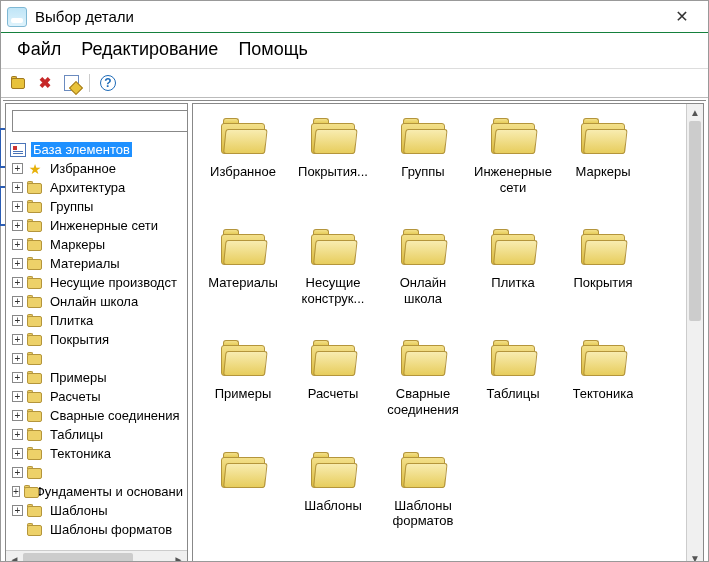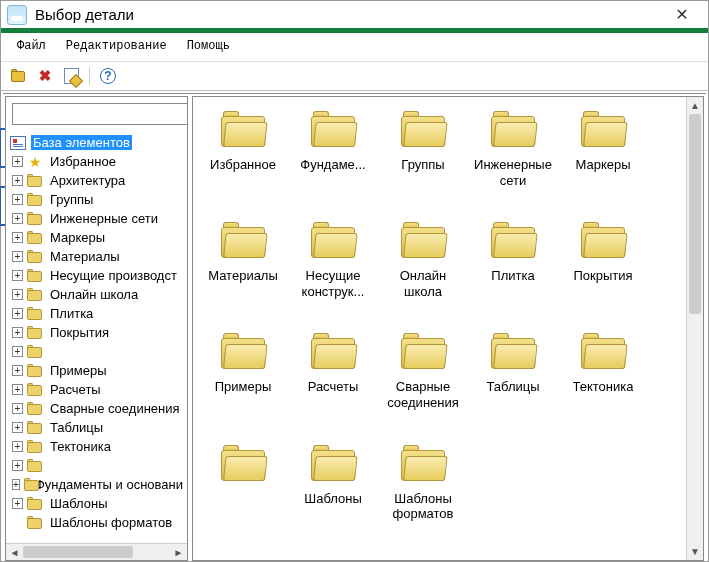--- a/index.html
+++ b/index.html
@@ -12,21 +12,21 @@
     width: 709px;
     height: 562px;
     overflow: hidden;
     border: 1px solid #999;
   }
   .titlebar {
     display: flex;
     align-items: center;
     height: 32px;
     padding: 0 6px;
-    border-bottom: 5px solid #15803d;
+    border-bottom: 1px solid #15803d;
   }
   .titlebar .app-icon {
     width: 20px; height: 20px;
     margin-right: 8px;
     border-radius: 3px;
     background: linear-gradient(#bfe5f7,#dff3fc);
     border: 1px solid #7fb8d4;
     position: relative;
   }
   .titlebar .app-icon::after{
@@ -34,21 +34,21 @@
     background:#fff; border-radius:2px;
   }
   .titlebar .title { font-size: 15px; flex:1; }
   .titlebar .close {
     width: 40px; text-align:center; font-size:16px; color:#333;
     cursor:pointer;
   }
   .menubar {
     display:flex; gap:4px; padding:4px 8px 6px; border-bottom:1px solid #ddd;
   }
-  .menubar .menu-item { padding:2px 8px; cursor:default; font-size:12px;font-family:Liberation Mono, monospace;}
+  .menubar .menu-item { padding:2px 8px; cursor:default; font-size:18px;}
   .toolbar {
     display:flex; align-items:center; gap:6px;
     padding:4px 8px; border-bottom:1px solid #bbb;
   }
   .tb-btn { width:20px; height:20px; display:flex; align-items:center; justify-content:center; cursor:pointer;}
   .tb-sep { width:1px; height:18px; background:#ccc; margin:0 2px;}
   .icon-openfolder { width:16px; height:14px; position:relative; }
   .icon-openfolder .back{position:absolute;left:0;top:2px;width:14px;height:11px;background:#e8c23a;border:1px solid #a07820;border-radius:2px;}
   .icon-openfolder .tab{position:absolute;left:0;top:0;width:6px;height:4px;background:#e8c23a;border:1px solid #a07820;border-bottom:none;border-radius:2px 2px 0 0;}
   .icon-delete{color:#c62828;font-weight:bold;font-size:15px;}
@@ -342,21 +342,21 @@
               <div class="front"></div>
             </div>
             <div class="grid-label">Избранное</div>
           </div>
           <div class="grid-item">
             <div class="big-folder">
               <div class="tab"></div>
               <div class="back"></div>
               <div class="front"></div>
             </div>
-            <div class="grid-label">Фундаме...</div>
+            <div class="grid-label">Покрытия...</div>
           </div>
           <div class="grid-item">
             <div class="big-folder">
               <div class="tab"></div>
               <div class="back"></div>
               <div class="front"></div>
             </div>
             <div class="grid-label">Группы</div>
           </div>
           <div class="grid-item">

